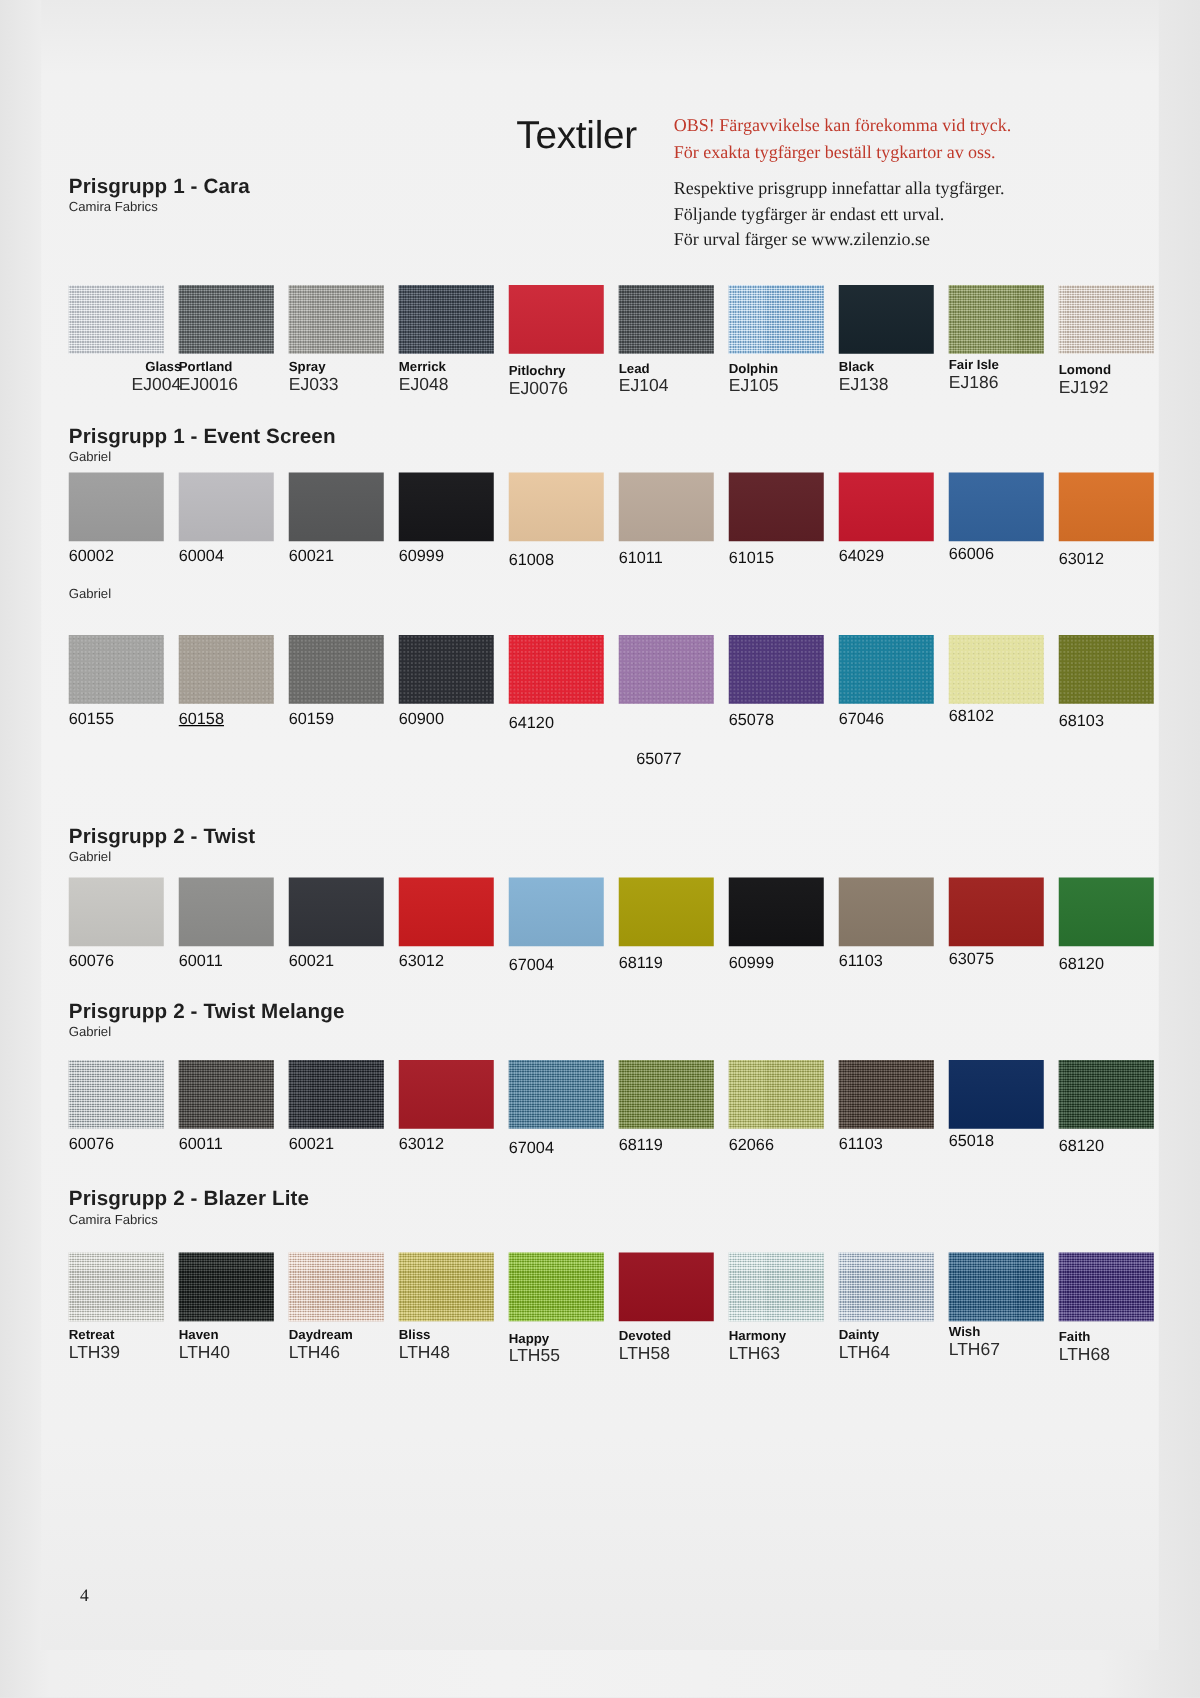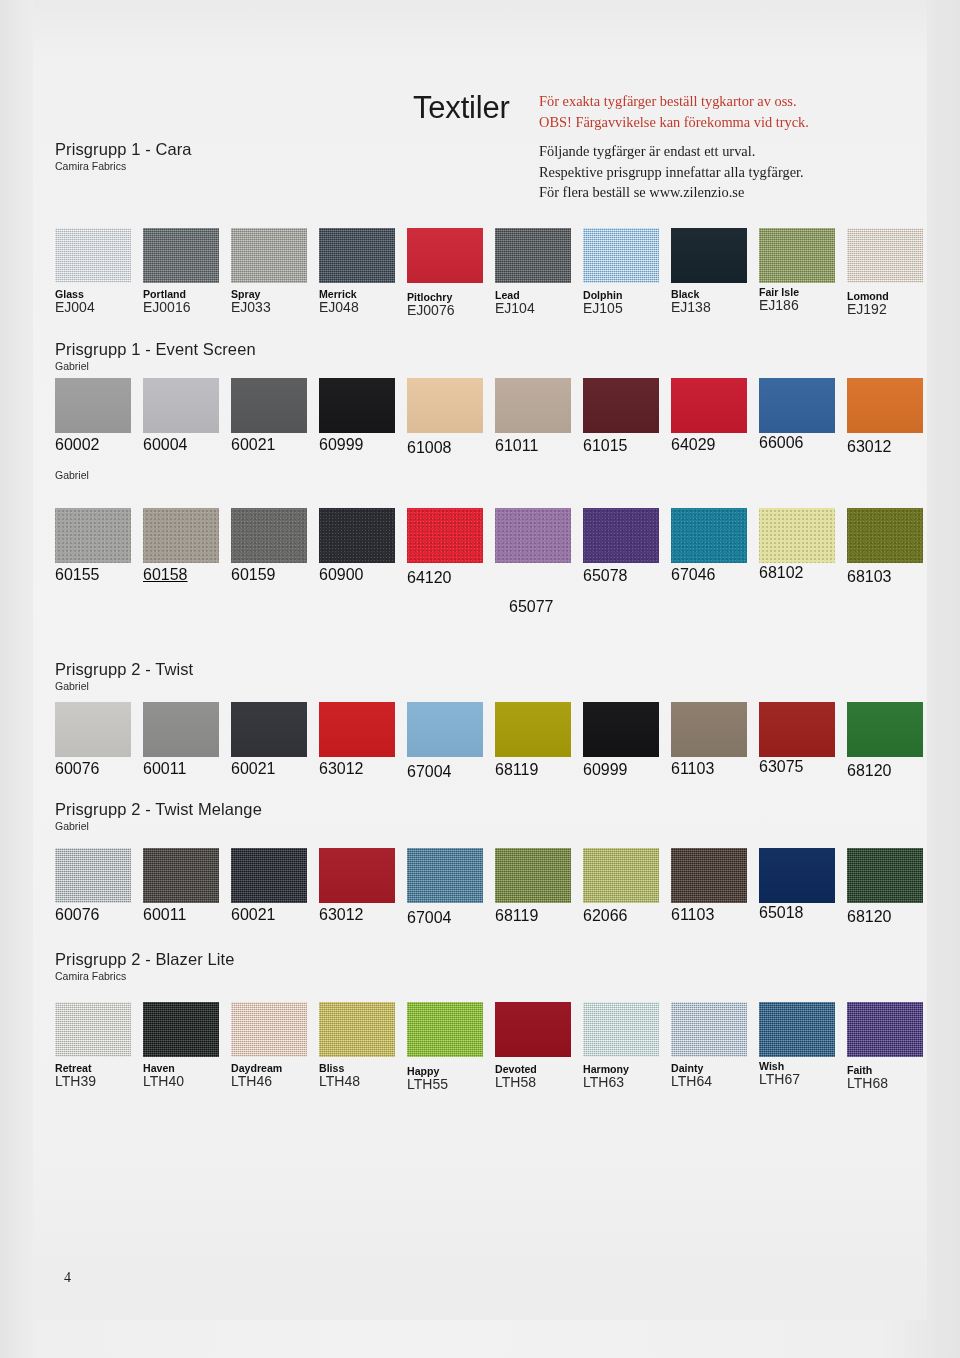--- a/index.html
+++ b/index.html
@@ -61,21 +61,21 @@
   .notice .blk-line {
     color: #1d1d1d;
     font-size: 14.4px;
     line-height: 20.5px;
     white-space: nowrap;
   }
   .notice .gap { height: 9px; }
   .grp-title {
     font-size: 16.5px;
     color: #1f1f1f;
-    font-weight: 400;
+    font-weight: 700;
     letter-spacing: 0.1px;
     white-space: nowrap;
     font-family: "Liberation Sans", sans-serif;
   }
   .grp-sub {
     font-size: 10.5px;
     color: #2b2b2b;
     margin-top: 1px;
     white-space: nowrap;
     font-family: "Liberation Sans", sans-serif;
@@ -104,21 +104,21 @@
     font-family: "Liberation Sans", sans-serif;
   }
   .lb .cd {
     font-size: 14px;
     color: #2a2a2a;
     line-height: 12px;
     white-space: nowrap;
     font-family: "Liberation Sans", sans-serif;
   }
   .lb .numonly {
-    font-size: 16px;
+    font-size: 13px;
     color: #111;
     line-height: 13px;
     white-space: nowrap;
     font-family: "Liberation Sans", sans-serif;
   }
 
   .pagenum {
     position: absolute;
     left: 64px;
     top: 1270px;
@@ -131,26 +131,26 @@
 <body>
 
 <div class="page">
   <div class="sheet"></div>
 
   <div class="inner">
 
     <div class="title-word">Textiler</div>
 
     <div class="notice">
+      <div class="red-line">OBS! Färgavvikelse kan förekomma vid tryck.</div>
       <div class="red-line">För exakta tygfärger beställ tygkartor av oss.</div>
-      <div class="red-line">OBS! Färgavvikelse kan förekomma vid tryck.</div>
       <div class="gap"></div>
+      <div class="blk-line">Respektive prisgrupp innefattar alla tygfärger.</div>
       <div class="blk-line">Följande tygfärger är endast ett urval.</div>
-      <div class="blk-line">Respektive prisgrupp innefattar alla tygfärger.</div>
-      <div class="blk-line">För flera beställ se www.zilenzio.se</div>
+      <div class="blk-line">För urval färger se www.zilenzio.se</div>
     </div>
 
     <div id="sections-host">
         <div class="section" style="top: 140px;">
           <div class="sec-head">
             <div class="grp-title">Prisgrupp 1 - Cara</div>
             <div class="grp-sub">Camira Fabrics</div>
           </div>
         </div>
         <div class="section" style="top: 228px; height: 55px;">
@@ -159,21 +159,21 @@
           <div class="sw" title="Spray EJ033" style="left: 176px; width: 76px; height: 55px; background-color: rgb(167, 167, 162); background-image: repeating-linear-gradient(0deg, rgba(255, 255, 255, 0.22) 0px, rgba(255, 255, 255, 0.22) 1px, rgba(0, 0, 0, 0.13) 1px, rgba(0, 0, 0, 0.13) 2px), repeating-linear-gradient(90deg, rgba(255, 255, 255, 0.176) 0px, rgba(255, 255, 255, 0.176) 1px, rgba(0, 0, 0, 0.106) 1px, rgba(0, 0, 0, 0.106) 2px);"></div>
           <div class="sw" title="Merrick EJ048" style="left: 264px; width: 76px; height: 55px; background-color: rgb(71, 82, 96); background-image: repeating-linear-gradient(0deg, rgba(255, 255, 255, 0.14) 0px, rgba(255, 255, 255, 0.14) 1px, rgba(0, 0, 0, 0.22) 1px, rgba(0, 0, 0, 0.22) 2px), repeating-linear-gradient(90deg, rgba(255, 255, 255, 0.114) 0px, rgba(255, 255, 255, 0.114) 1px, rgba(0, 0, 0, 0.176) 1px, rgba(0, 0, 0, 0.176) 2px);"></div>
           <div class="sw" title="Pitlochry EJ0076" style="left: 352px; width: 76px; height: 55px; background-color: rgb(204, 37, 53); background-image: linear-gradient(rgba(255, 255, 255, 0.03), rgba(0, 0, 0, 0.05));"></div>
           <div class="sw" title="Lead EJ104" style="left: 440px; width: 76px; height: 55px; background-color: rgb(94, 100, 104); background-image: repeating-linear-gradient(0deg, rgba(255, 255, 255, 0.14) 0px, rgba(255, 255, 255, 0.14) 1px, rgba(0, 0, 0, 0.22) 1px, rgba(0, 0, 0, 0.22) 2px), repeating-linear-gradient(90deg, rgba(255, 255, 255, 0.114) 0px, rgba(255, 255, 255, 0.114) 1px, rgba(0, 0, 0, 0.176) 1px, rgba(0, 0, 0, 0.176) 2px);"></div>
           <div class="sw" title="Dolphin EJ105" style="left: 528px; width: 76px; height: 55px; background-color: rgb(124, 180, 226); background-image: repeating-linear-gradient(0deg, rgba(255, 255, 255, 0.55) 0px, rgba(255, 255, 255, 0.55) 1px, rgba(0, 0, 0, 0.09) 1px, rgba(0, 0, 0, 0.09) 2px), repeating-linear-gradient(90deg, rgba(255, 255, 255, 0.44) 0px, rgba(255, 255, 255, 0.44) 1px, rgba(0, 0, 0, 0.07) 1px, rgba(0, 0, 0, 0.07) 2px);"></div>
           <div class="sw" title="Black EJ138" style="left: 616px; width: 76px; height: 55px; background-color: rgb(23, 36, 44); background-image: linear-gradient(rgba(255, 255, 255, 0.03), rgba(0, 0, 0, 0.05));"></div>
           <div class="sw" title="Fair Isle EJ186" style="left: 704px; width: 76px; height: 55px; background-color: rgb(139, 154, 85); background-image: repeating-linear-gradient(0deg, rgba(255, 255, 255, 0.22) 0px, rgba(255, 255, 255, 0.22) 1px, rgba(0, 0, 0, 0.13) 1px, rgba(0, 0, 0, 0.13) 2px), repeating-linear-gradient(90deg, rgba(255, 255, 255, 0.176) 0px, rgba(255, 255, 255, 0.176) 1px, rgba(0, 0, 0, 0.106) 1px, rgba(0, 0, 0, 0.106) 2px);"></div>
           <div class="sw" title="Lomond EJ192" style="left: 792px; width: 76px; height: 55px; background-color: rgb(216, 201, 187); background-image: repeating-linear-gradient(0deg, rgba(255, 255, 255, 0.55) 0px, rgba(255, 255, 255, 0.55) 1px, rgba(0, 0, 0, 0.09) 1px, rgba(0, 0, 0, 0.09) 2px), repeating-linear-gradient(90deg, rgba(255, 255, 255, 0.44) 0px, rgba(255, 255, 255, 0.44) 1px, rgba(0, 0, 0, 0.07) 1px, rgba(0, 0, 0, 0.07) 2px);"></div>
         </div>
         <div class="section" style="top: 288px; height: 30px;">
-          <div class="lb" style="left: 0px; top: 0px;">
+          <div class="lb" style="left: 0px; top: 0px; text-align: right;">
             <div class="nm">Glass</div>
             <div class="cd">EJ004</div>
           </div>
           <div class="lb" style="left: 88px; top: 0px;">
             <div class="nm">Portland</div>
             <div class="cd">EJ0016</div>
           </div>
           <div class="lb" style="left: 176px; top: 0px;">
             <div class="nm">Spray</div>
             <div class="cd">EJ033</div>

